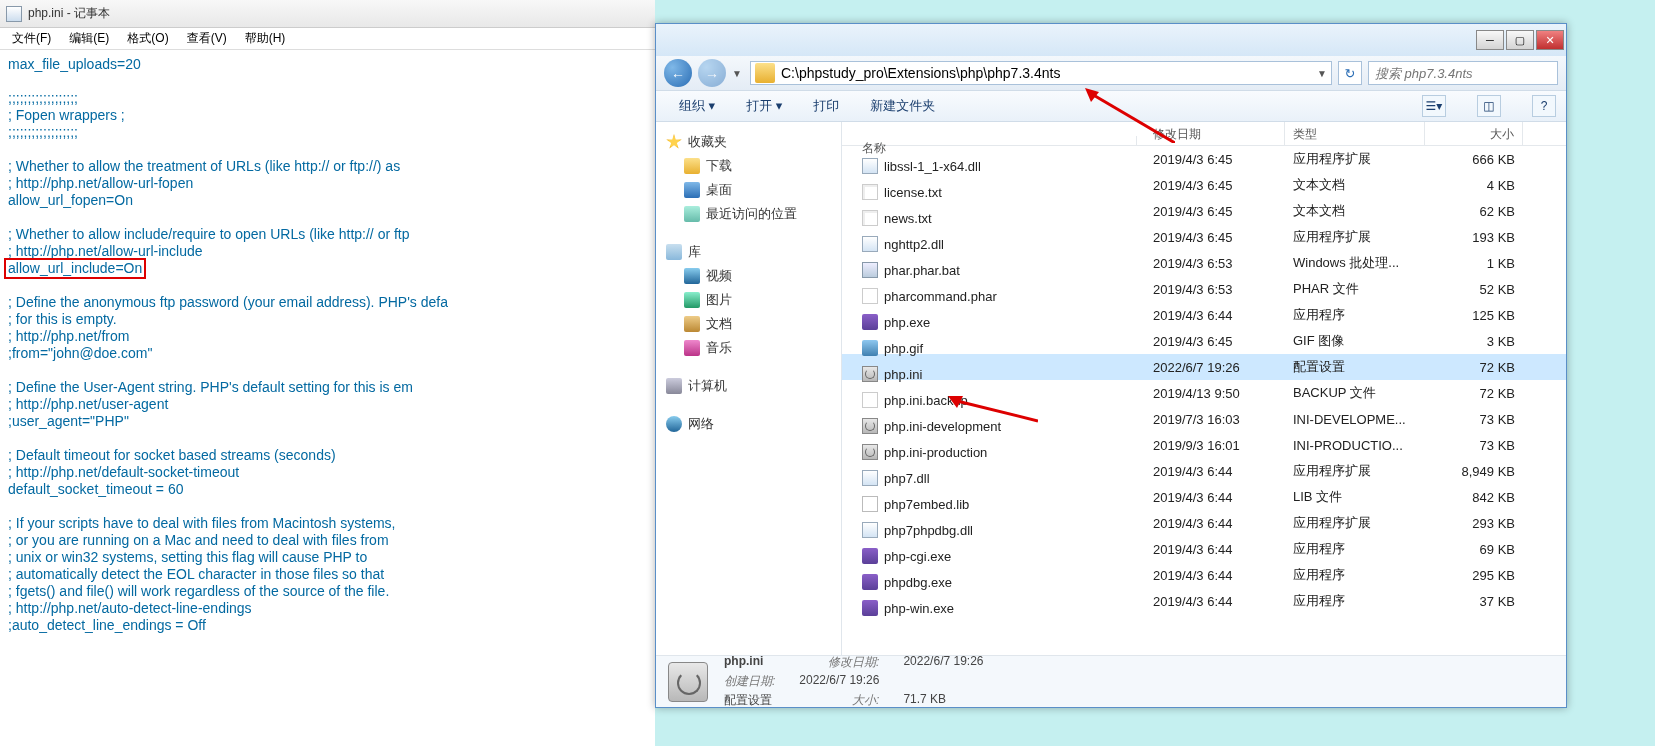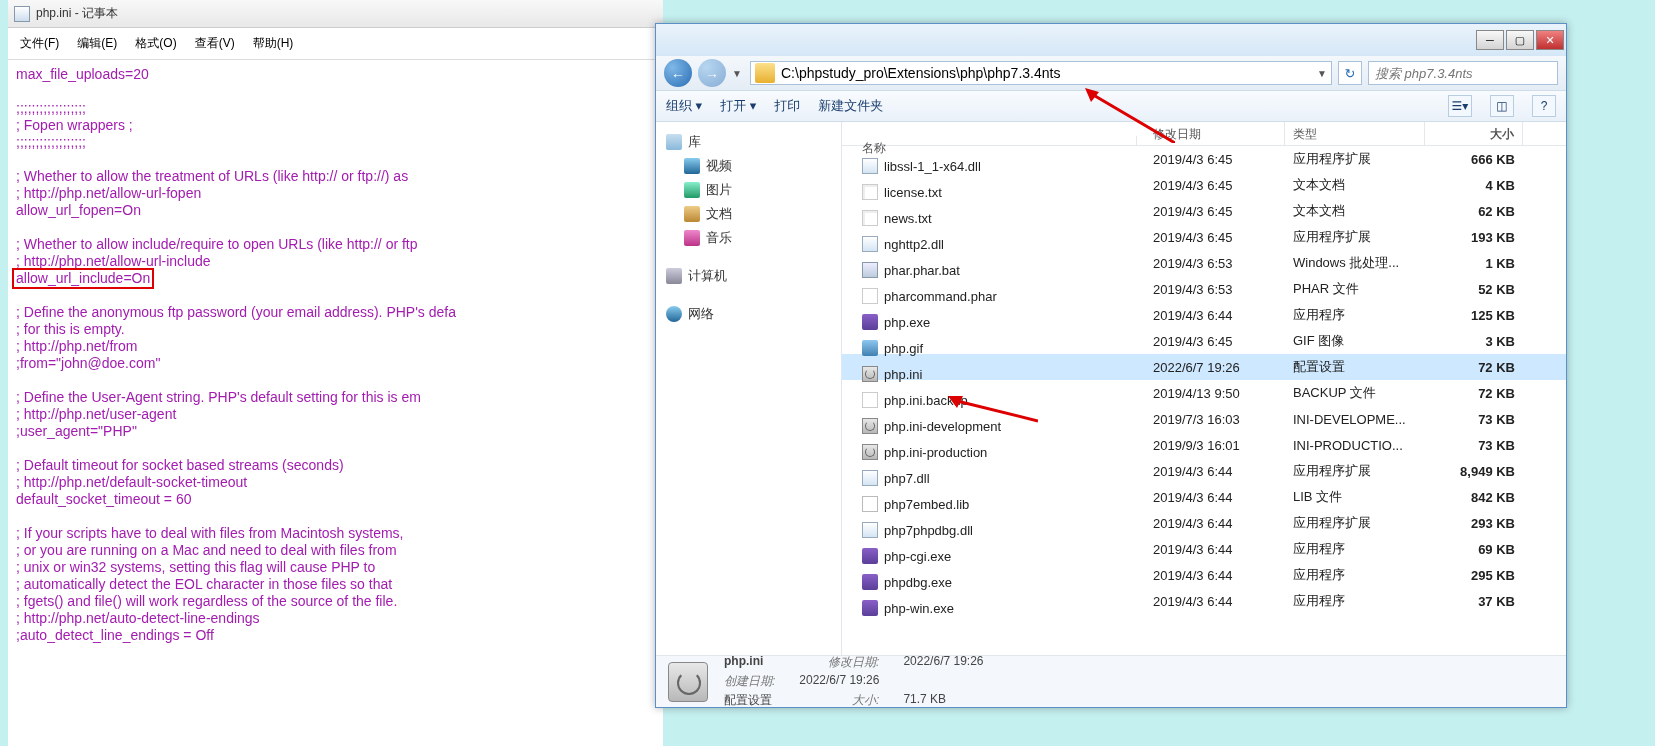--- a/index.html
+++ b/index.html
@@ -1,24 +1,24 @@
 <!DOCTYPE html>
 <html><head>
 <meta charset="utf-8">
 <style>
 * { margin: 0; padding: 0; box-sizing: border-box; font-family: "Microsoft YaHei", "Segoe UI", sans-serif; }
 body { background: #c5f0f0; width: 1655px; height: 746px; overflow: hidden; position: relative; }
 
 
-.notepad { position: absolute; left: 8px; top: 0; width: 655px; height: 746px; background: #fff; }
+.notepad { position: absolute; left: 0; top: 0; width: 655px; height: 746px; background: #fff; }
 .notepad-title { height: 28px; background: linear-gradient(#f8f8f8,#e8e8e8); border-bottom: 1px solid #ccc; display: flex; align-items: center; padding: 0 6px; font-size: 12px; color: #333; }
 .notepad-title .icon-doc { width: 16px; height: 16px; margin-right: 6px; background: linear-gradient(#fff,#cde); border: 1px solid #89a; }
-.notepad-menu { height: 32px; display: flex; align-items: center; padding: 0 4px; border-bottom: 1px solid #ddd; font-size: 12px; gap: 2px; }
+.notepad-menu { height: 22px; display: flex; align-items: center; padding: 0 4px; border-bottom: 1px solid #ddd; font-size: 12px; gap: 2px; }
 .notepad-menu span { padding: 2px 8px; cursor: default; }
-.notepad-content { padding: 6px 8px; font-family: Consolas, monospace; font-size: 14px; line-height: 17px; white-space: pre; color: #a21caf; }
+.notepad-content { padding: 6px 8px; font-family: Consolas, monospace; font-size: 14px; line-height: 17px; white-space: pre; color: #0369a1; }
 .highlight { display: inline-block; border: 2px solid #d00; padding: 0 2px; margin: -2px -4px; }
 
 
 .explorer { position: absolute; left: 655px; top: 23px; width: 912px; height: 685px; background: #fff; border: 1px solid #5a8fc8; box-shadow: 0 0 8px rgba(0,0,0,.3); }
 .explorer-titlebar { height: 32px; background: linear-gradient(#eaf3fb,#d5e7f7); display: flex; justify-content: flex-end; align-items: center; }
 .win-btns { display: flex; }
 .win-btn { width: 28px; height: 20px; margin-right: 2px; background: linear-gradient(#f8f8f8,#d4d4d4); border: 1px solid #888; display: flex; align-items: center; justify-content: center; font-size: 11px; cursor: pointer; }
 .win-btn.close { background: linear-gradient(#f08080,#c03030); color: #fff; }
 
 .nav-bar { height: 34px; display: flex; align-items: center; padding: 0 8px; gap: 6px; background: linear-gradient(#f4f8fc,#e4ecf5); }
@@ -27,21 +27,21 @@
 .nav-drop { width: 12px; color: #555; font-size: 10px; }
 .addr { flex: 1; display: flex; align-items: center; height: 24px; background: #fff; border: 1px solid #a9c1da; }
 .addr-icon { width: 20px; height: 20px; margin: 0 4px; background: linear-gradient(#fce08a,#e8b030); border-radius: 2px; }
 .addr-text { flex: 1; font-size: 14px; padding: 0 2px; }
 .addr-drop { width: 18px; text-align: center; font-size: 10px; color: #555; cursor: pointer; }
 .refresh { width: 24px; height: 24px; border: 1px solid #a9c1da; background: #fff; display: flex; align-items: center; justify-content: center; font-size: 13px; color: #2b6eb5; cursor: pointer; }
 .search { width: 190px; height: 24px; border: 1px solid #a9c1da; background: #fff; display: flex; align-items: center; }
 .search input { border: none; outline: none; width: 100%; font-size: 13px; font-style: italic; color: #888; padding: 0 6px; }
 
 .toolbar { height: 32px; background: linear-gradient(#f8fbfe,#e9f1f9); border-top: 1px solid #d0dce8; border-bottom: 1px solid #d0dce8; display: flex; align-items: center; padding: 0 10px; gap: 18px; font-size: 13px; color: #1a3e6e; }
-.toolbar > span { cursor: pointer; }
+.toolbar > span { cursor: pointer; margin-left: 13px; }
 .toolbar .spacer { flex: 1; }
 .toolbar .view-ctrl { width: 24px; height: 22px; border: 1px solid #b8cde0; background: #f2f8fd; display: flex; align-items: center; justify-content: center; font-size: 12px; cursor: pointer; }
 
 .explorer-body { display: flex; height: calc(100% - 32px - 34px - 32px - 52px); }
 .sidebar { width: 186px; background: #fff; border-right: 1px solid #e0e6ec; padding: 8px 0; overflow: hidden; }
 .side-group { margin-bottom: 14px; }
 .side-head { display: flex; align-items: center; padding: 3px 10px; font-size: 13px; color: #333; gap: 6px; cursor: pointer; }
 .side-item { display: flex; align-items: center; padding: 3px 10px 3px 28px; font-size: 13px; color: #333; gap: 6px; cursor: pointer; }
 .side-icon { width: 16px; height: 16px; display: inline-block; }
 .ic-fav { background: radial-gradient(circle,#ffd24d 40%,#e8a000 70%); clip-path: polygon(50% 0,61% 35%,98% 35%,68% 57%,79% 91%,50% 70%,21% 91%,32% 57%,2% 35%,39% 35%); }
@@ -55,21 +55,21 @@
 .ic-mus { background: linear-gradient(#e8c,#b38); border-radius: 2px; }
 .ic-comp { background: linear-gradient(#ccd,#889); border-radius: 2px; }
 .ic-net { background: linear-gradient(#8ce,#269); border-radius: 50%; }
 
 .file-list { flex: 1; overflow: hidden; position: relative; }
 .file-header { display: flex; height: 24px; border-bottom: 1px solid #e4e8ec; font-size: 12px; color: #555; }
 .file-header > div { padding: 4px 8px; border-right: 1px solid #e4e8ec; }
 .col-name { width: 295px; padding-left: 20px !important; margin-top: 14px; }
 .col-date { width: 140px; margin-left: 8px; }
 .col-type { width: 140px; }
-.col-size { width: 98px; text-align: right; font-weight: bold; }
+.col-size { width: 98px; text-align: right; }
 .file-rows { }
 .file-row { display: flex; height: 26px; align-items: center; font-size: 13px; color: #222; cursor: pointer; }
 .file-row.selected { background: #cde8ff; }
 .file-row > div { padding: 0 8px; white-space: nowrap; overflow: hidden; text-overflow: ellipsis; }
 .file-row .col-name { display: flex; align-items: center; gap: 6px; padding-left: 20px; }
 .file-icon { width: 16px; height: 16px; flex-shrink: 0; }
 .fi-dll { background: linear-gradient(#fff,#d4e4f4); border: 1px solid #9ab; }
 .fi-txt { background: #fff; border: 1px solid #ccc; box-shadow: inset 2px 2px 0 #eee; }
 .fi-bat { background: linear-gradient(#eef,#bcd); border: 1px solid #89a; }
 .fi-phar { background: #fff; border: 1px solid #ccc; }
@@ -170,20 +170,38 @@
     <span>新建文件夹</span>
     <span class="spacer"></span>
     <span class="view-ctrl">☰▾</span>
     <span class="view-ctrl">◫</span>
     <span class="view-ctrl">?</span>
   </div>
   <div class="explorer-body">
     <div class="sidebar">
       <div class="side-group">
         <div class="side-head">
+            <span class="side-icon ic-fav"></span>
+            <span>收藏夹</span>
+          </div>
+        <div class="side-item">
+            <span class="side-icon ic-dl"></span>
+            <span>下载</span>
+          </div>
+        <div class="side-item">
+            <span class="side-icon ic-desk"></span>
+            <span>桌面</span>
+          </div>
+        <div class="side-item">
+            <span class="side-icon ic-recent"></span>
+            <span>最近访问的位置</span>
+          </div>
+      </div>
+      <div class="side-group">
+        <div class="side-head">
             <span class="side-icon ic-lib"></span>
             <span>库</span>
           </div>
         <div class="side-item">
             <span class="side-icon ic-vid"></span>
             <span>视频</span>
           </div>
         <div class="side-item">
             <span class="side-icon ic-pic"></span>
             <span>图片</span>

